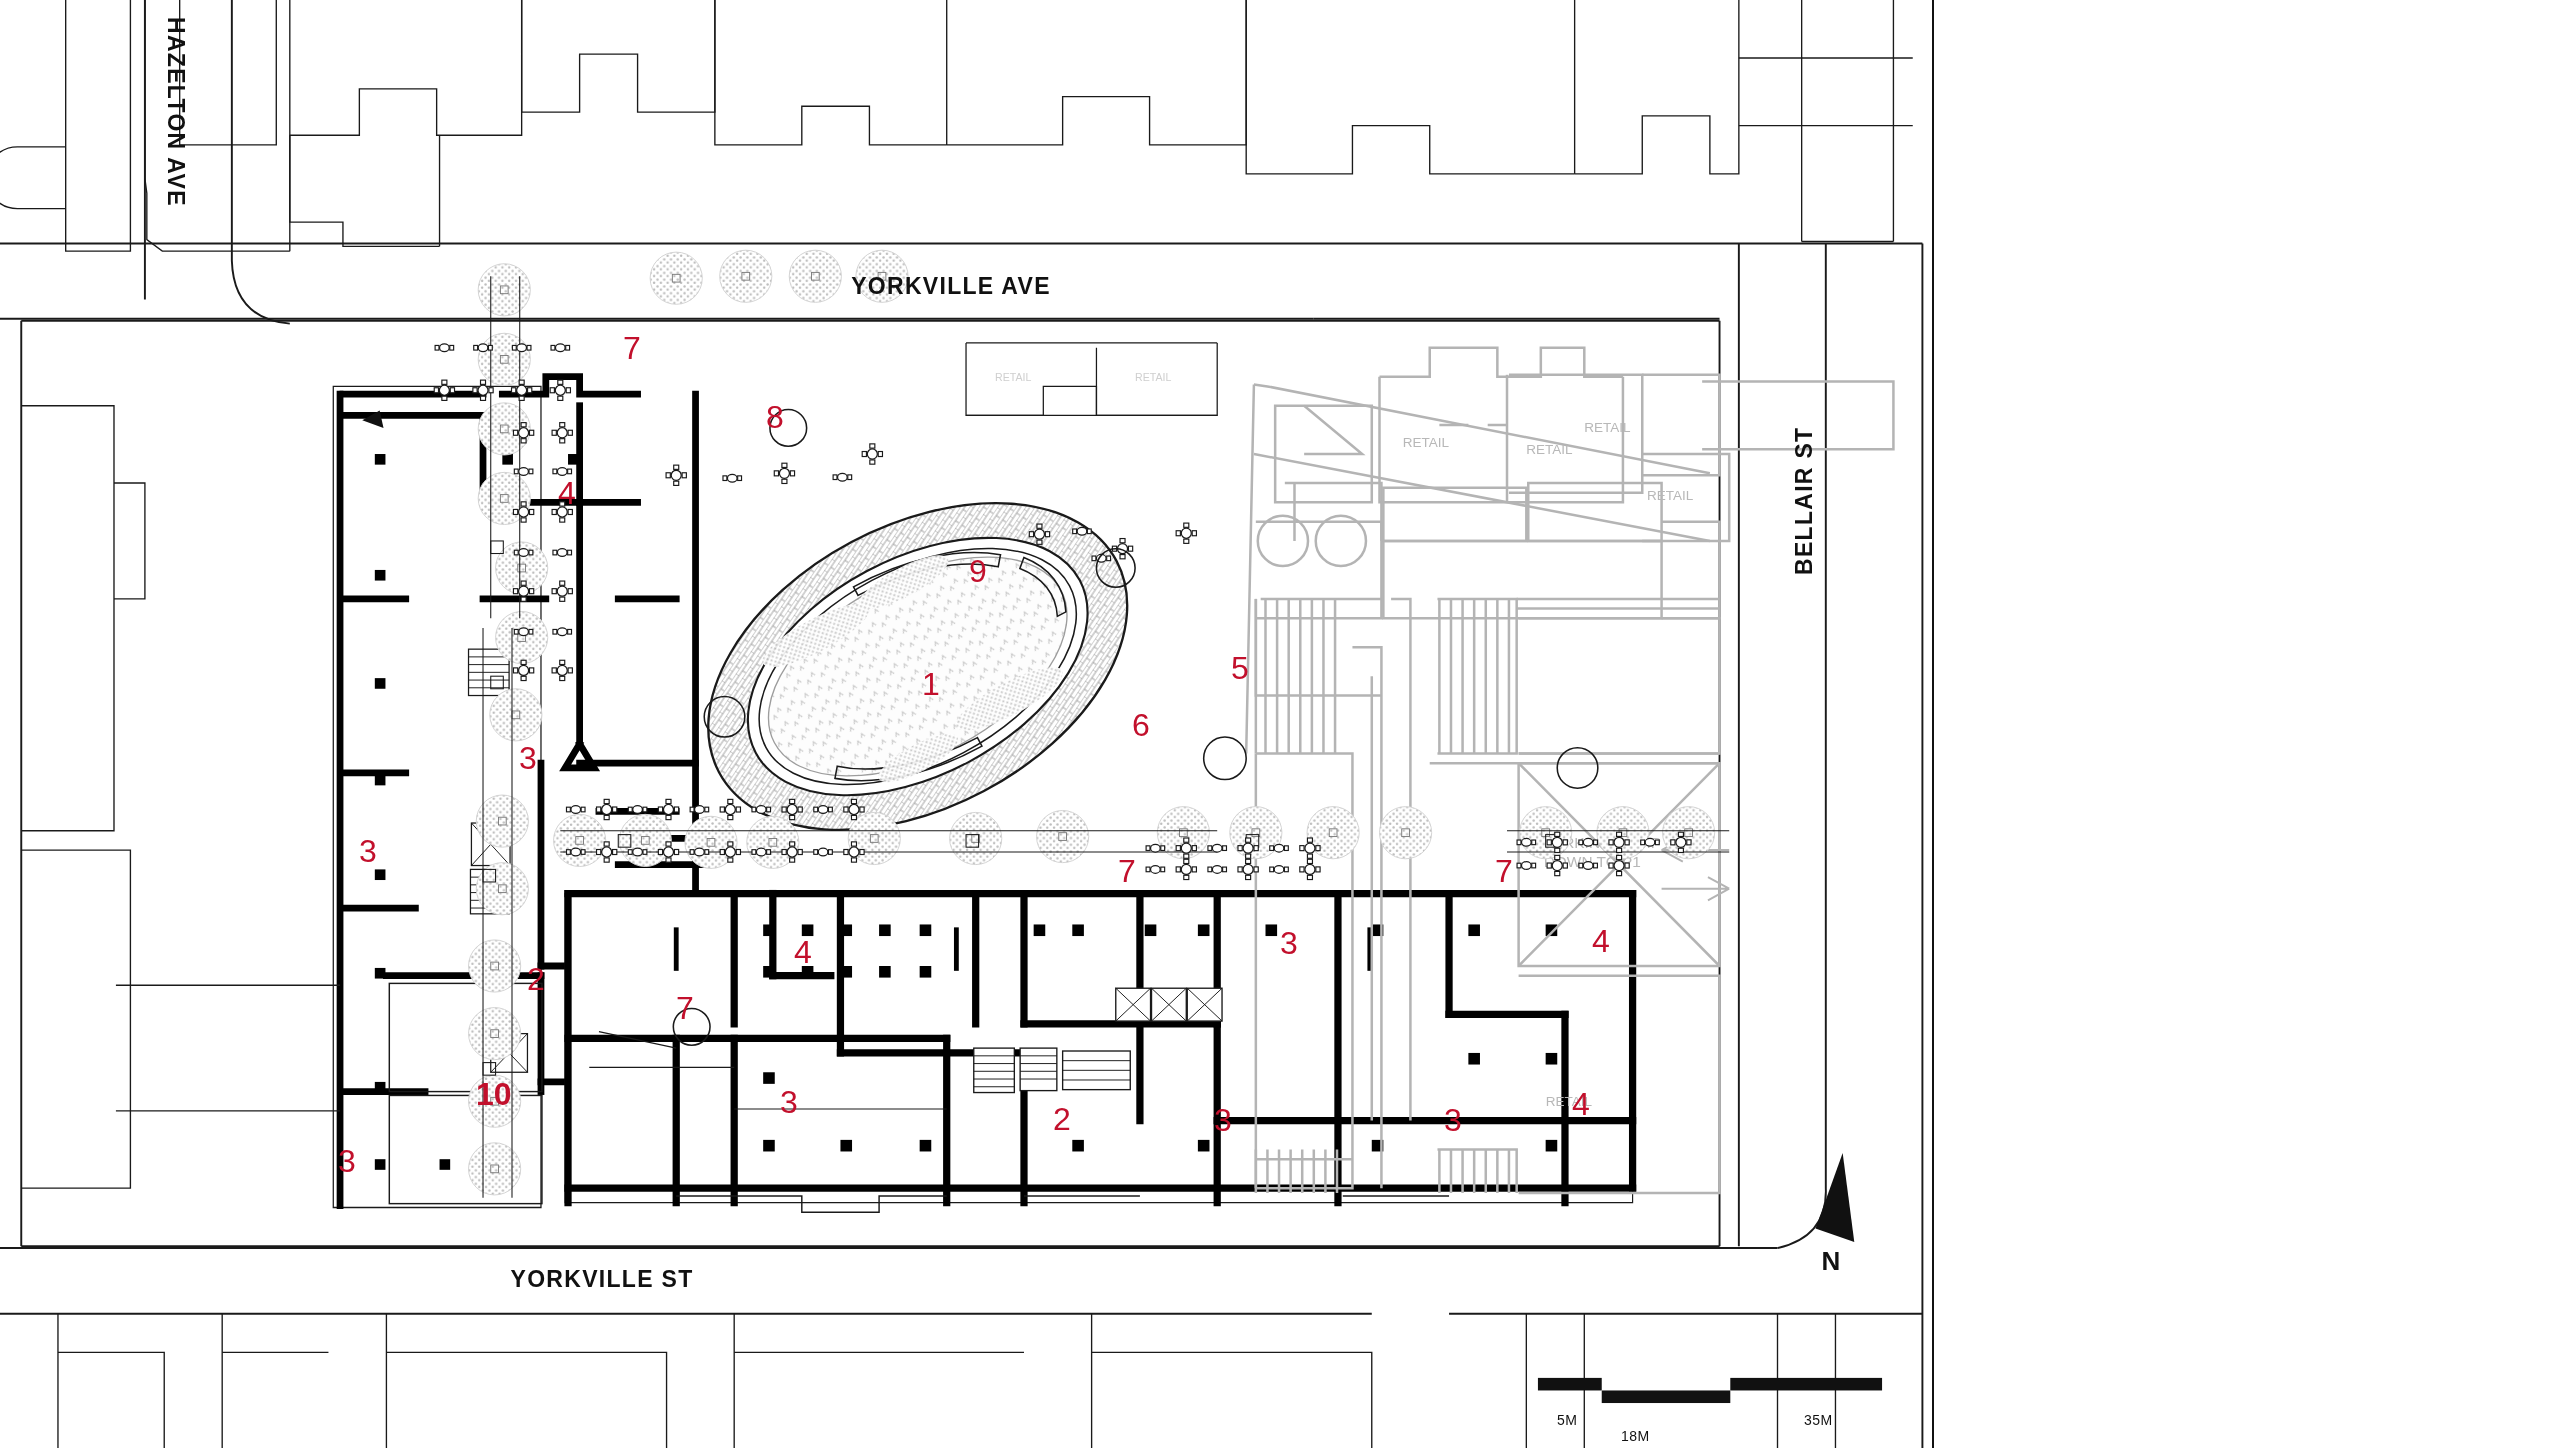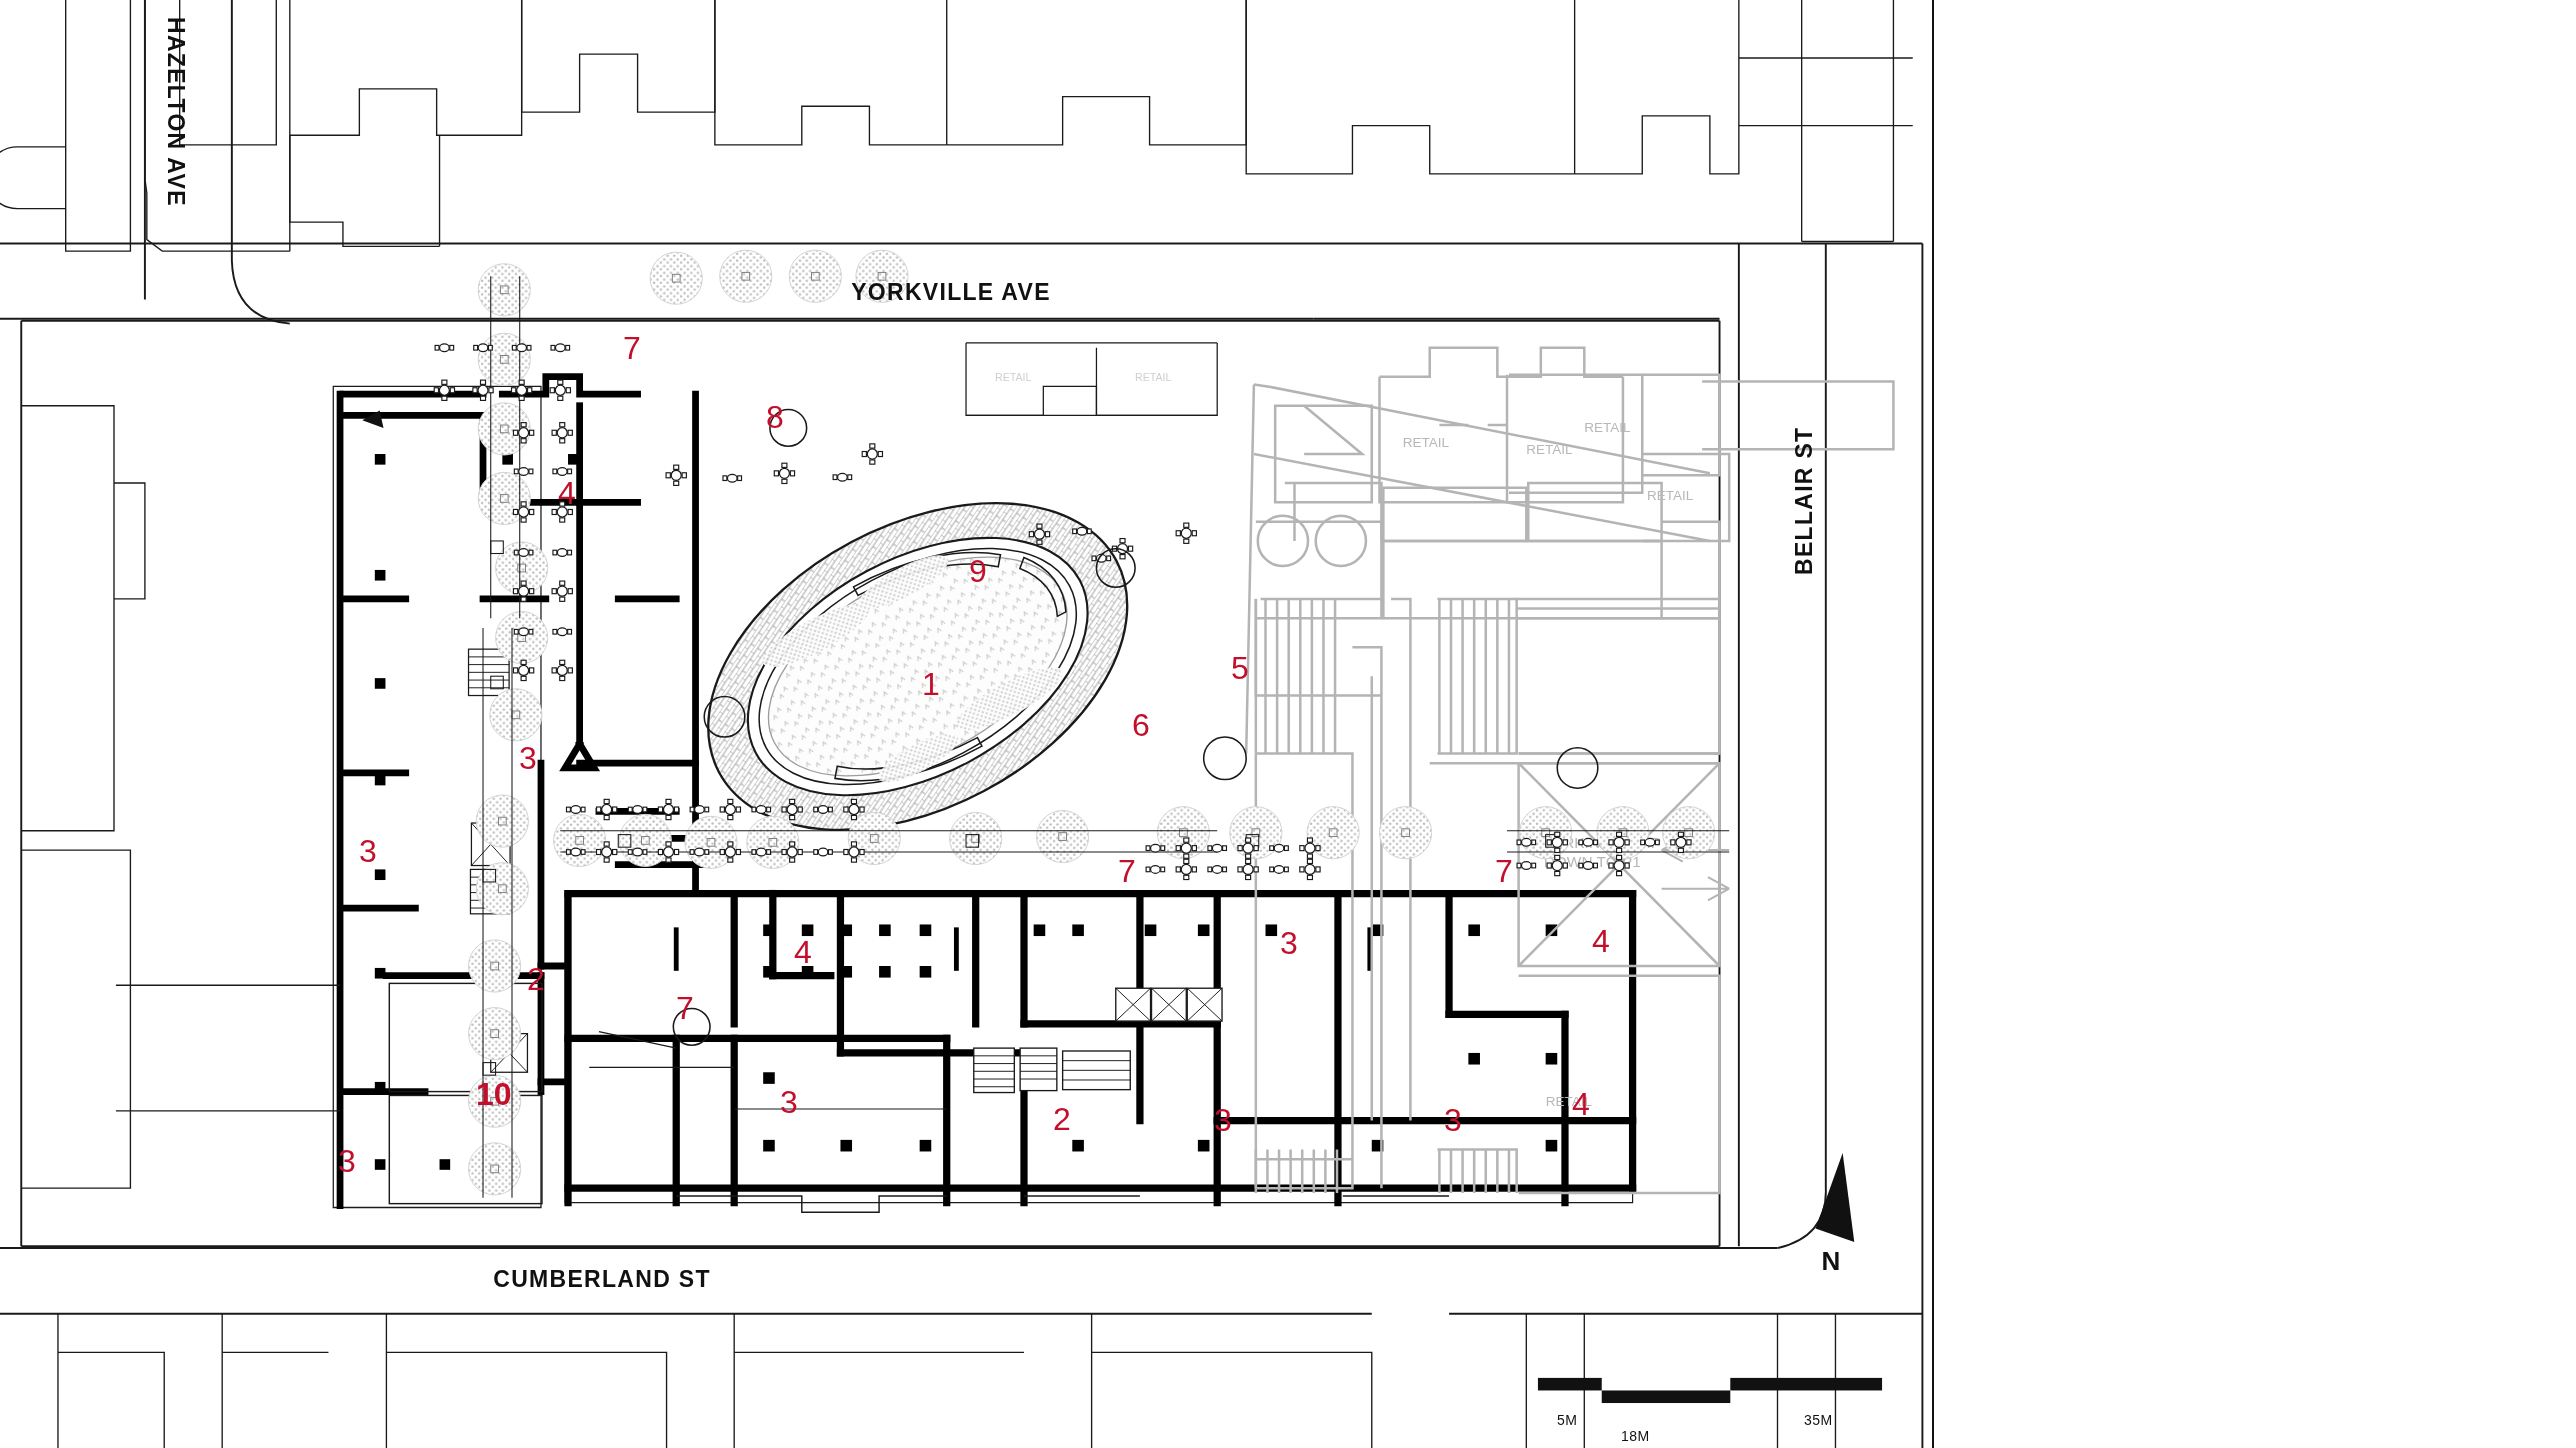--- a/index.html
+++ b/index.html
@@ -17,21 +17,21 @@
   #panel-divider{position:absolute;left:1932px;top:0;width:1.9px;height:1449px;background:#111;}
 
   
   .svg-full{position:absolute;left:0;top:0;width:100%;height:100%;display:block;}
 
   
   .street{
     position:absolute;color:#111;font-size:23px;font-weight:700;
     letter-spacing:1.3px;white-space:nowrap;
   }
-  #street-yorkville{left:951px;top:279px;transform:translateX(-50%);}
+  #street-yorkville{left:951px;top:273px;transform:translateX(-50%);}
   #street-cumberland{left:602px;top:1266px;transform:translateX(-50%);}
   #street-hazelton{left:189px;top:17.4px;transform-origin:0 0;transform:rotate(90deg);}
   #street-bellair{left:1791px;top:575px;transform-origin:0 0;transform:rotate(-90deg);}
 
   
   .keynum{
     position:absolute;color:#c2102c;font-size:32px;font-weight:400;
     line-height:1;white-space:nowrap;
   }
 
@@ -588,21 +588,21 @@
       </g>
 
       <g stroke="#1a1a1a" stroke-width="1.2" fill="none">
         <path d="M610 1105 H760"></path>
         <path d="M760 1148 H980"></path>
         <path d="M620 1068 L700 1085"></path>
       </g>
     </svg>
 
     <div class="street" id="street-yorkville">YORKVILLE AVE</div>
-    <div class="street" id="street-cumberland">CUMBERLAND ST</div>
+    <div class="street" id="street-cumberland">YORKVILLE ST</div>
     <div class="street" id="street-hazelton">HAZELTON AVE</div>
     <div class="street" id="street-bellair">BELLAIR ST</div>
 
     <div id="keynum-layer">
         <div class="keynum" style="left: 623px; top: 332px;">7</div>
         <div class="keynum" style="left: 766px; top: 401px;">8</div>
         <div class="keynum" style="left: 558px; top: 477px;">4</div>
         <div class="keynum" style="left: 969px; top: 555px;">9</div>
         <div class="keynum" style="left: 922px; top: 668px;">1</div>
         <div class="keynum" style="left: 1231px; top: 652px;">5</div>

